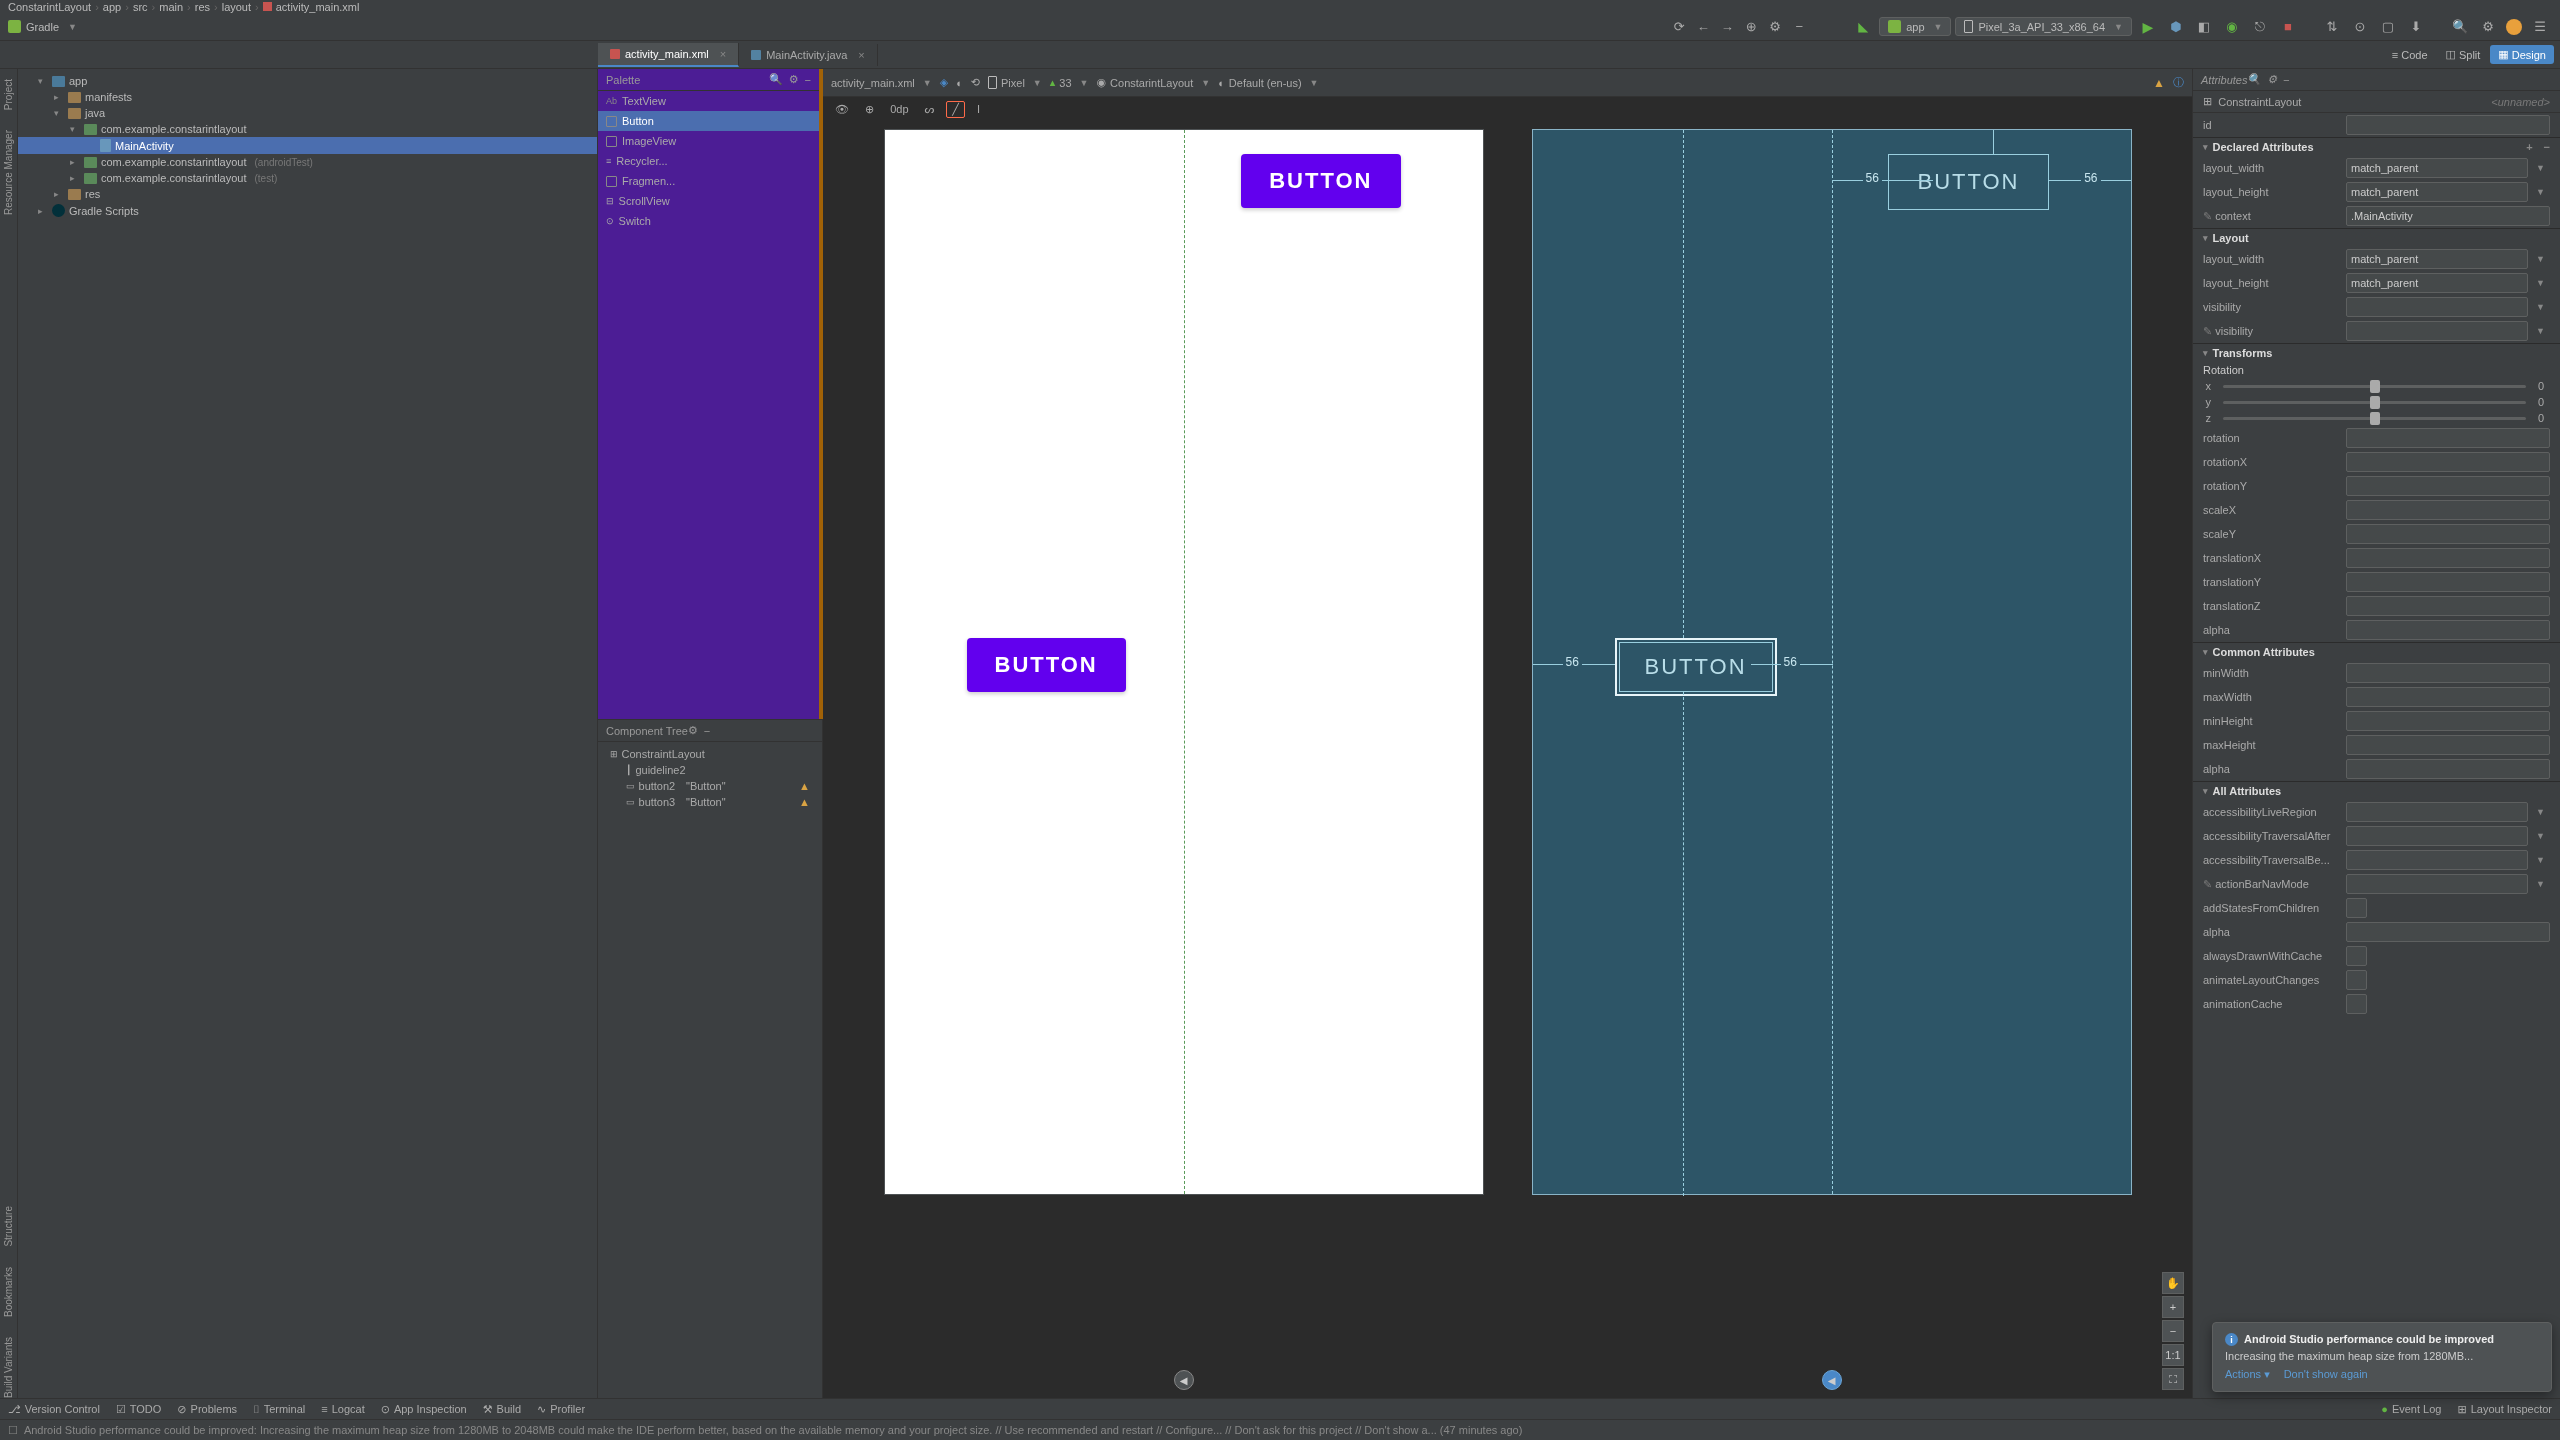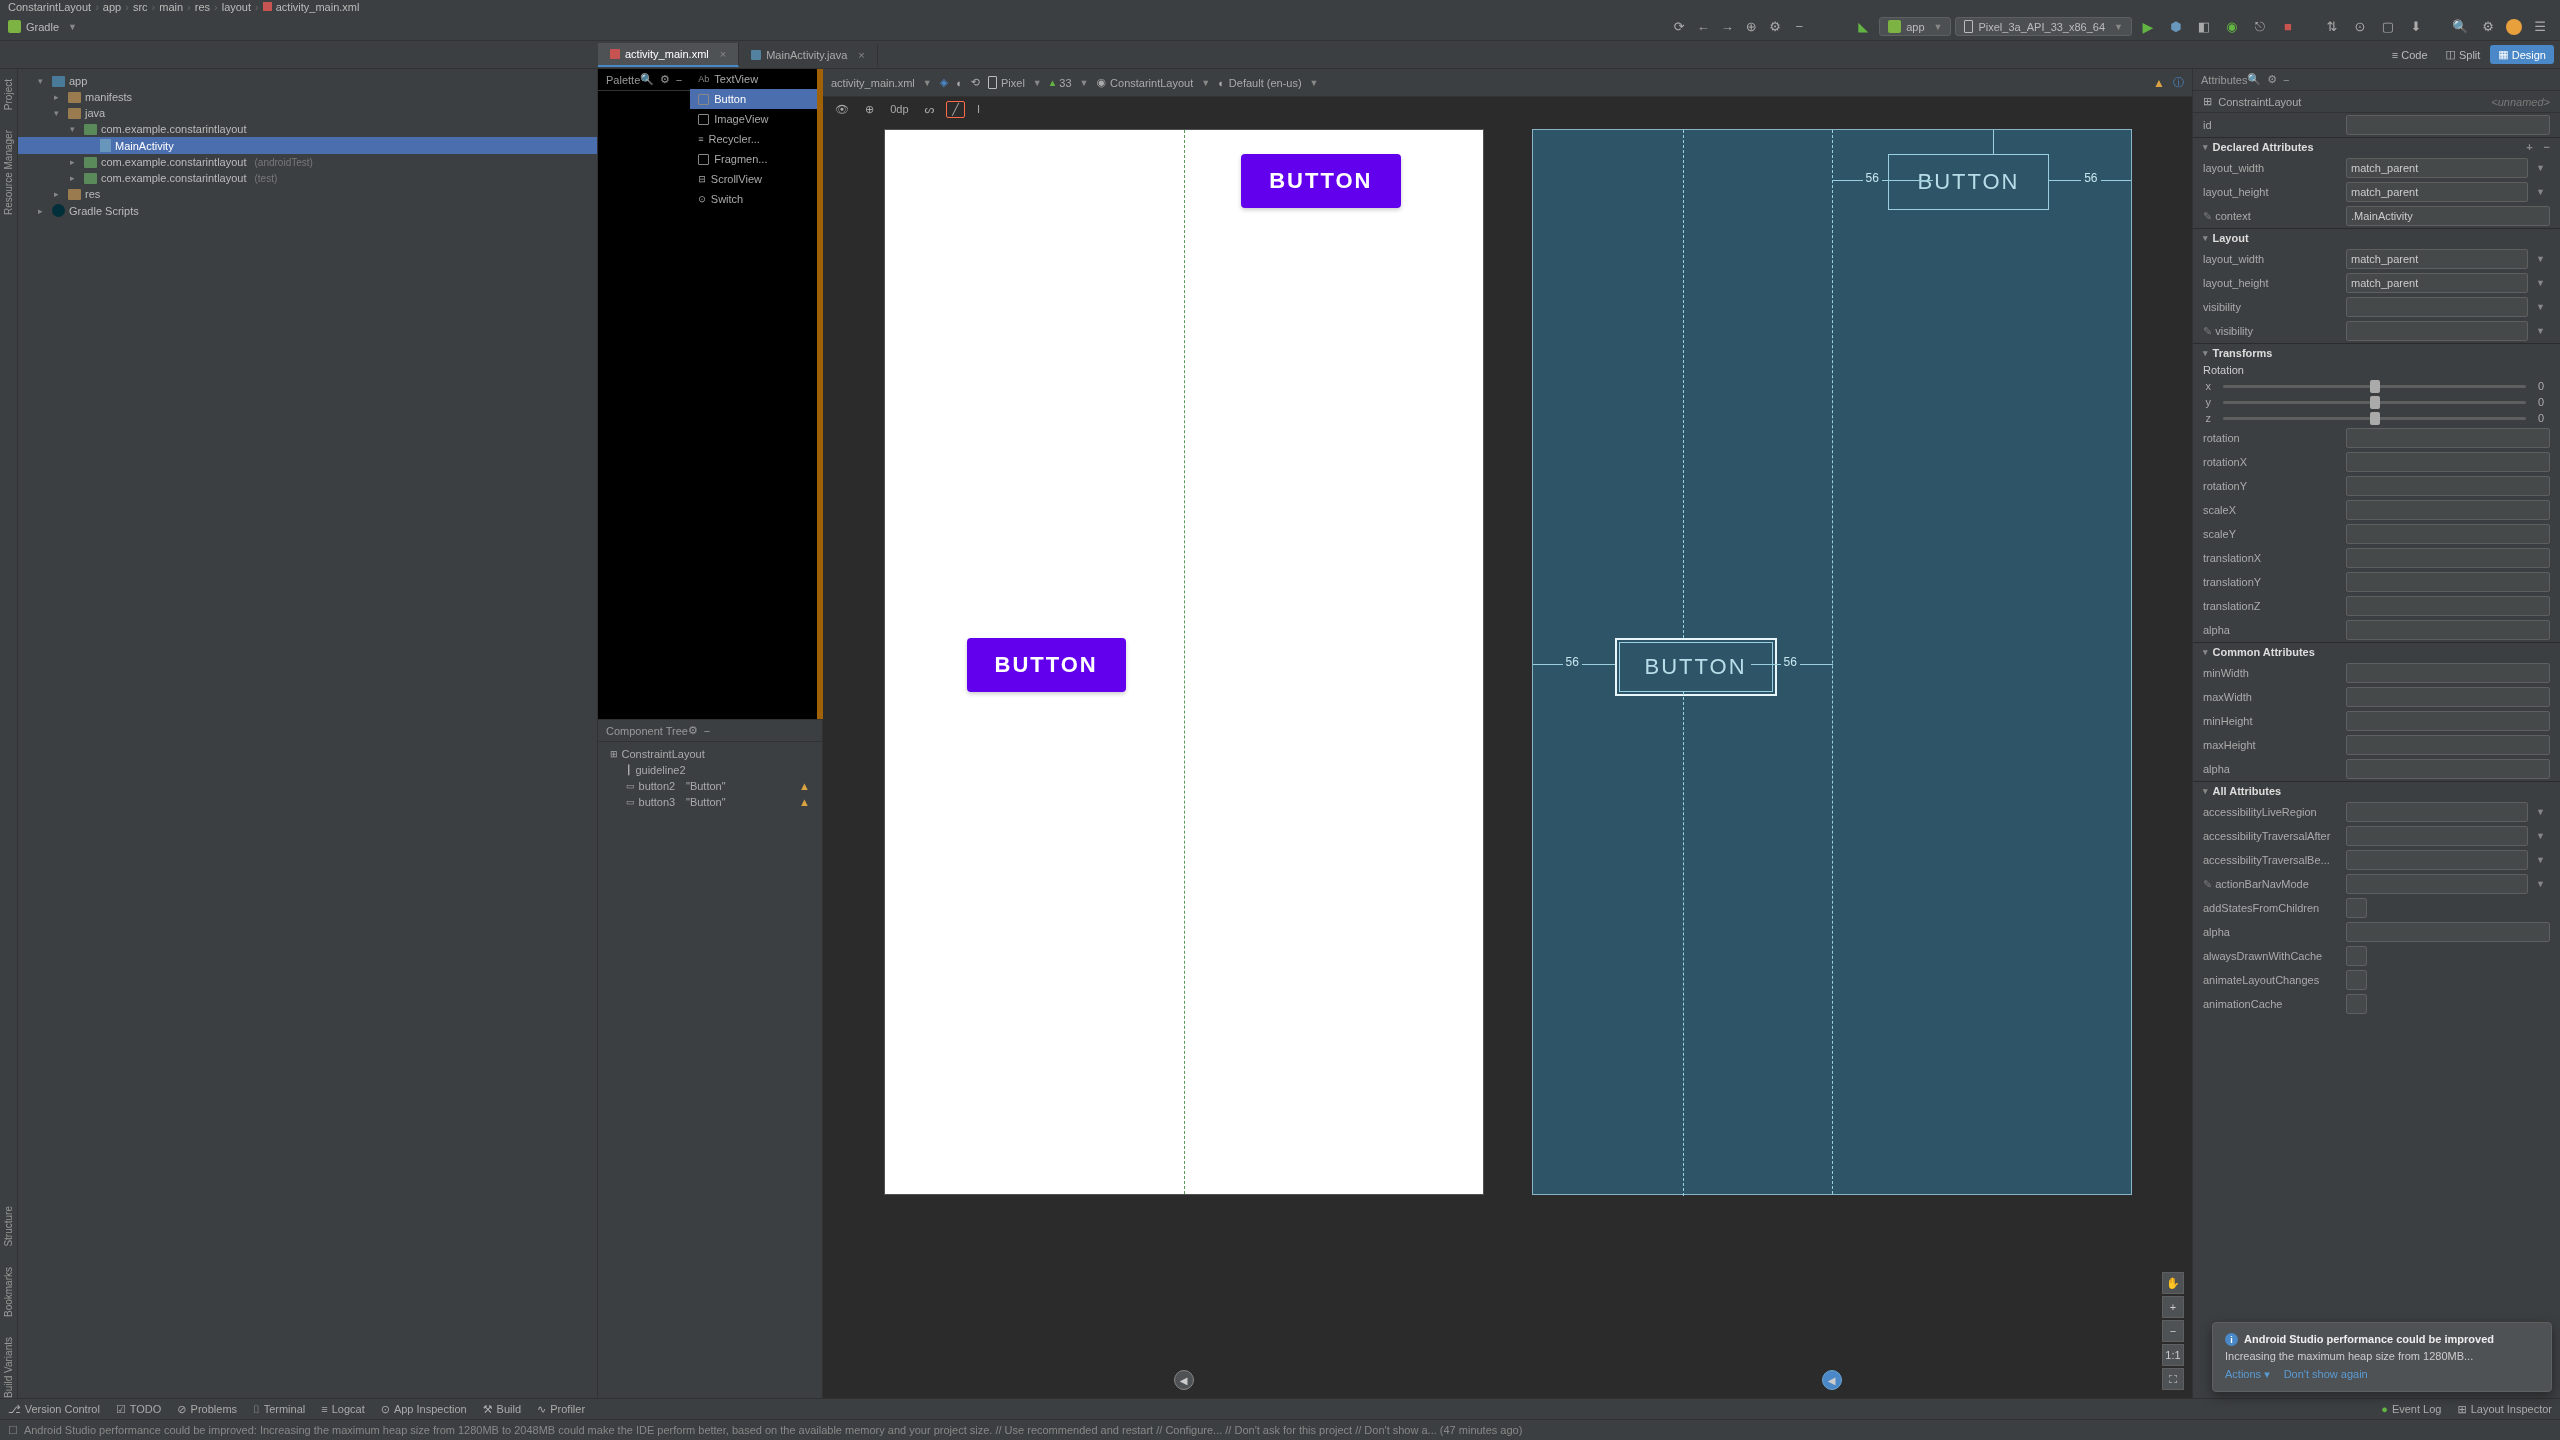--- a/index.html
+++ b/index.html
@@ -33,21 +33,21 @@
 .tree-item.selected { background: #4b6eaf; color: #fff; }
 .tree-item .arrow { width: 10px; color: #888; font-size: 9px; }
 .tree-item .folder { width: 13px; height: 11px; background: #9a7b4f; border-radius: 1px; }
 .tree-item .mfolder { width: 13px; height: 11px; background: #4a7a9a; border-radius: 1px; }
 .tree-item .jfolder { width: 13px; height: 11px; background: #5a8a5a; border-radius: 1px; }
 .tree-item .file { width: 11px; height: 13px; background: #6897bb; border-radius: 1px; }
 .tree-item .gradle { width: 13px; height: 13px; background: #02303a; border-radius: 50%; }
 .tree-item .hint { color: #787878; margin-left: 4px; font-size: 10px; }
 .i1 { padding-left: 20px; } .i2 { padding-left: 36px; } .i3 { padding-left: 52px; } .i4 { padding-left: 68px; }
 .editor-area { flex: 1; display: flex; flex-direction: column; background: #2b2b2b; position: relative; }
-.palette { width: 225px; background: #000000; border-right: 6px solid #a16207; display: flex; flex-direction: row; }
+.palette { width: 225px; background: #4c1d95; border-right: 4px solid #a16207; display: flex; flex-direction: column; }
 .palette-head { height: 22px; display: flex; align-items: center; padding: 0 8px; color: #999; font-size: 10px; border-bottom: 1px solid #323232; }
 .palette-head .spacer { flex: 1; }
 .palette-body { flex: 1; display: flex; }
 .palette-cats { width: 100px; background: #3c3f41; border-right: 1px solid #323232; }
 .palette-cat { padding: 5px 10px; font-size: 10px; color: #aaa; cursor: pointer; }
 .palette-cat.active { background: #4b6eaf; color: #fff; }
 .palette-items { flex: 1; }
 .palette-item { padding: 4px 8px; font-size: 10px; color: #aaa; display: flex; align-items: center; gap: 5px; cursor: pointer; }
 .palette-item.active { background: #4b6eaf; color: #fff; }
 .palette-item .pi-icon { width: 11px; height: 11px; border: 1px solid #888; border-radius: 1px; }
@@ -66,21 +66,21 @@
 .device-preview { width: 600px; height: 1066px; background: #fff; position: relative; border: 1px solid #4e5254; }
 .device-blueprint { width: 600px; height: 1066px; background: #2d5567; position: relative; border: 1px solid #8ab4c7; }
 .guideline-v { position: absolute; top: 0; bottom: 0; left: 50%; width: 0; border-left: 1px dashed #5a9b5a; }
 .btn-widget { position: absolute; background: #6200ee; color: #fff; padding: 14px 28px; font-weight: 600; font-size: 22px; letter-spacing: 2px; border-radius: 4px; box-shadow: 0 2px 4px rgba(0,0,0,.2); }
 .bp-btn { position: absolute; border: 1.5px solid #9acfdf; padding: 14px 28px; color: #b8dde8; font-size: 22px; letter-spacing: 2px; font-weight: 500; }
 .bp-btn.selected { border: 2px solid #e8f5f9; outline: 1px solid #9acfdf; outline-offset: -5px; }
 .constraint-line { position: absolute; background: #9acfdf; }
 .constraint-line.v { width: 1px; border-left: 1px dashed #9acfdf; background: none; }
 .constraint-badge { position: absolute; color: #c8e6ef; font-size: 12px; background: #2d5567; padding: 1px 3px; }
 .attr-panel { width: 368px; background: #3c3f41; border-left: 1px solid #323232; display: flex; flex-direction: column; overflow: hidden; }
-.attr-head { height: 22px; display: flex; align-items: center; padding: 0 8px; color: #999; font-size: 10px; border-bottom: 1px solid #323232; }
+.attr-head { height: 22px; display: flex; align-items: center; padding: 0 8px; color: #999; font-size: 10px; border-bottom: 1px solid #323232; font-style: italic; }
 .attr-component { padding: 4px 10px; display: flex; align-items: center; color: #aaa; font-size: 11px; border-bottom: 1px solid #323232; }
 .attr-component .unnamed { color: #787878; margin-left: auto; font-style: italic; }
 .attr-section { padding: 3px 10px; display: flex; align-items: center; gap: 5px; font-size: 11px; color: #ddd; font-weight: 600; border-top: 1px solid #2b2b2b; background: #3c3f41; }
 .attr-section .sec-arrow { font-size: 9px; color: #888; }
 .attr-section .sec-plus { margin-left: auto; color: #888; cursor: pointer; }
 .attr-row { display: flex; align-items: center; padding: 2px 10px; gap: 8px; font-size: 11px; }
 .attr-row .label { width: 135px; color: #aaa; white-space: nowrap; overflow: hidden; text-overflow: ellipsis; }
 .attr-row .value { flex: 1; background: #45494a; border: 1px solid #5e6060; border-radius: 2px; padding: 2px 4px; color: #ccc; height: 20px; display: flex; align-items: center; }
 .attr-row .value.empty { color: transparent; }
 .attr-row .dd-icon { width: 14px; color: #888; font-size: 9px; }

